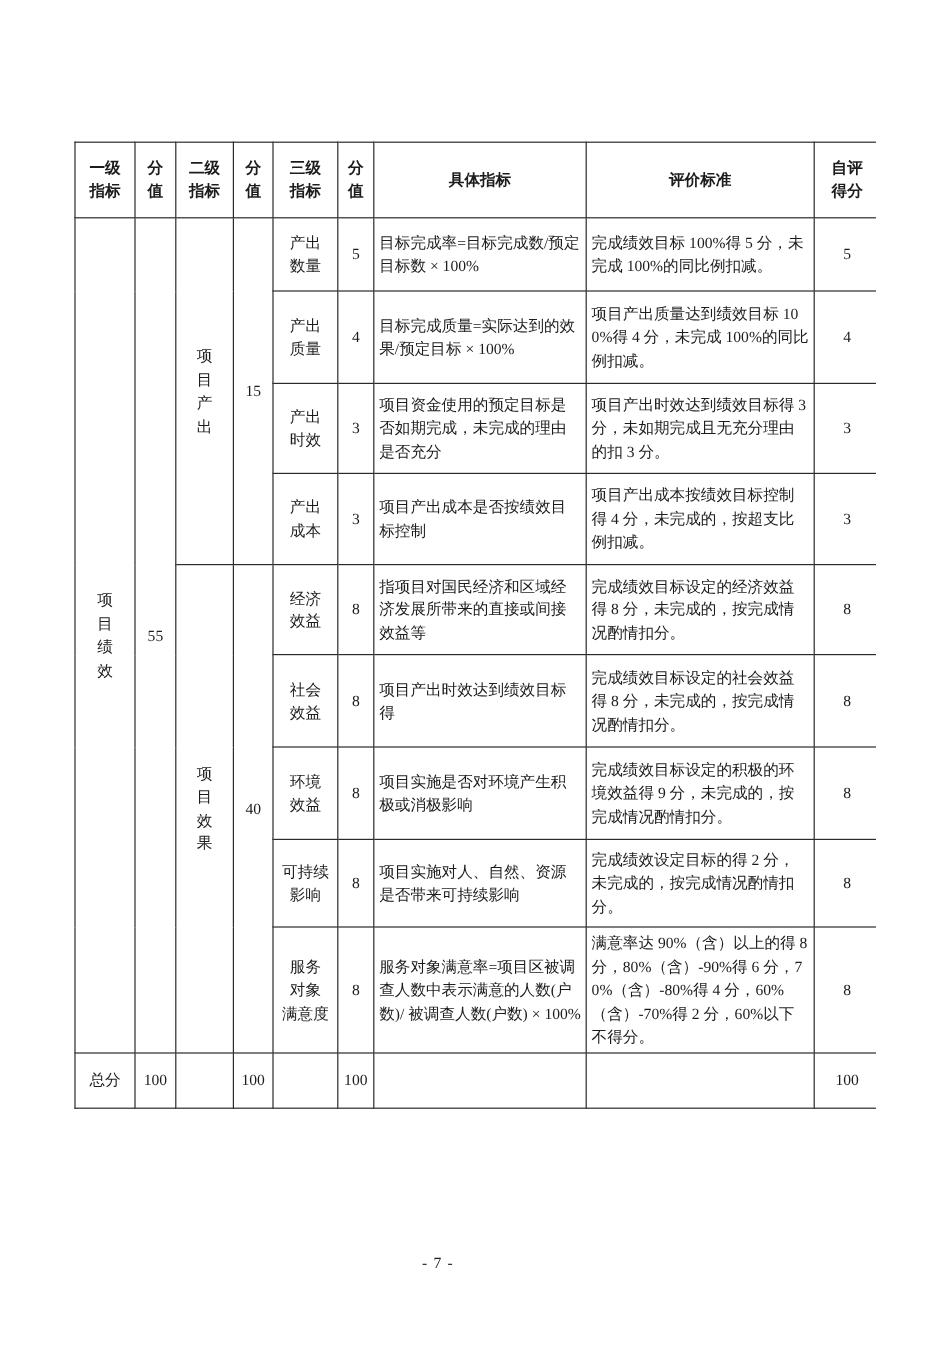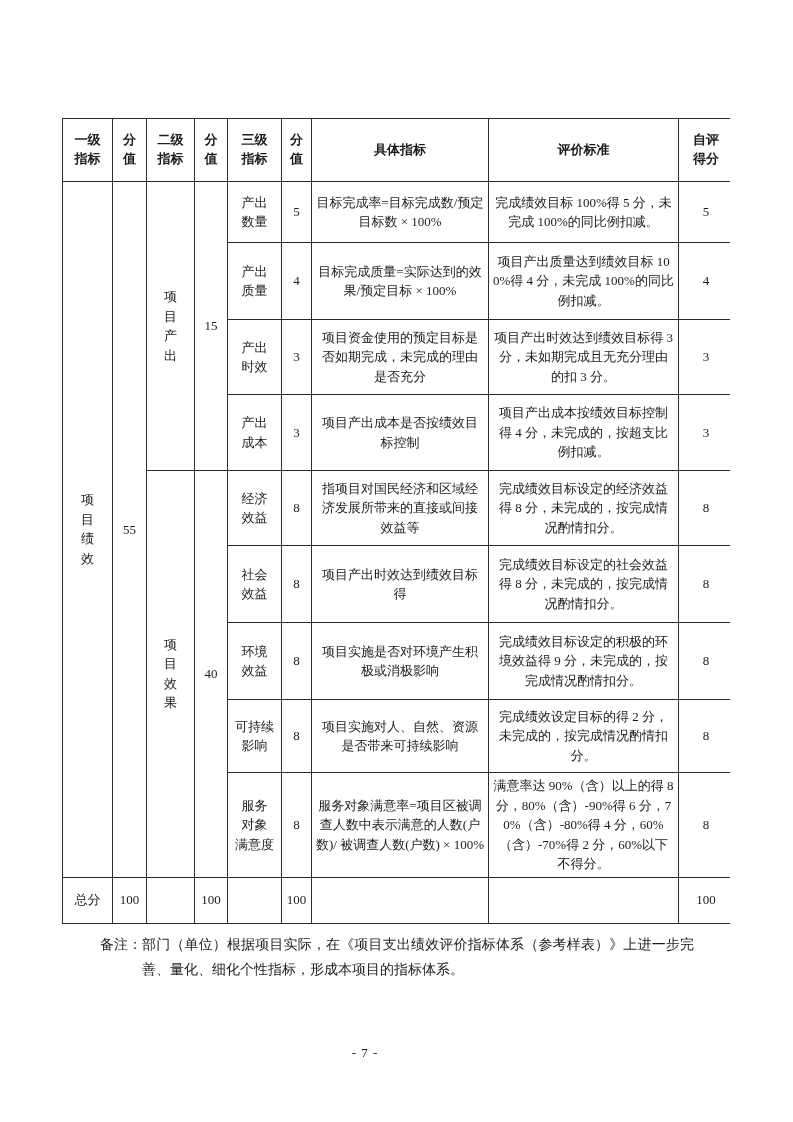--- a/index.html
+++ b/index.html
@@ -30,21 +30,21 @@
     word-break: break-all;
   }
   table.grid th {
     font-weight: bold;
     text-align: center;
     white-space: pre-line;
     line-height: 1.45;
     padding: 2px 2px;
   }
   .c { text-align: center; }
-  .l { text-align: center; padding: 4px 8px; }
+  .l { text-align: left; padding: 4px 8px; }
   .pre { white-space: pre-line; }
   .v { line-height: 1.4; letter-spacing: 0; }
   .b { font-weight: bold; }
   .note {
     position: absolute;
     left: 100px;
     top: 932px;
     display: flex;
     font-size: 14px;
     line-height: 1.8;
@@ -203,20 +203,16 @@
       <td class="c b">100</td>
       <td class="c"></td>
       <td class="c b">100</td>
       <td class="c"></td>
       <td class="c"></td>
       <td class="c b">100</td>
     </tr>
   </tbody>
     </table>
 
-  <div class="note">
-    <span class="note-label">备注：</span>
-    <span class="note-text">部门（单位）根据项目实际，在《项目支出绩效评价指标体系（参考样表）》上进一步完善、量化、细化个性指标，形成本项目的指标体系。</span>
-  </div>
 
   <div class="pageno">- 7 -</div>
 
 </div>
 
 </body></html>

